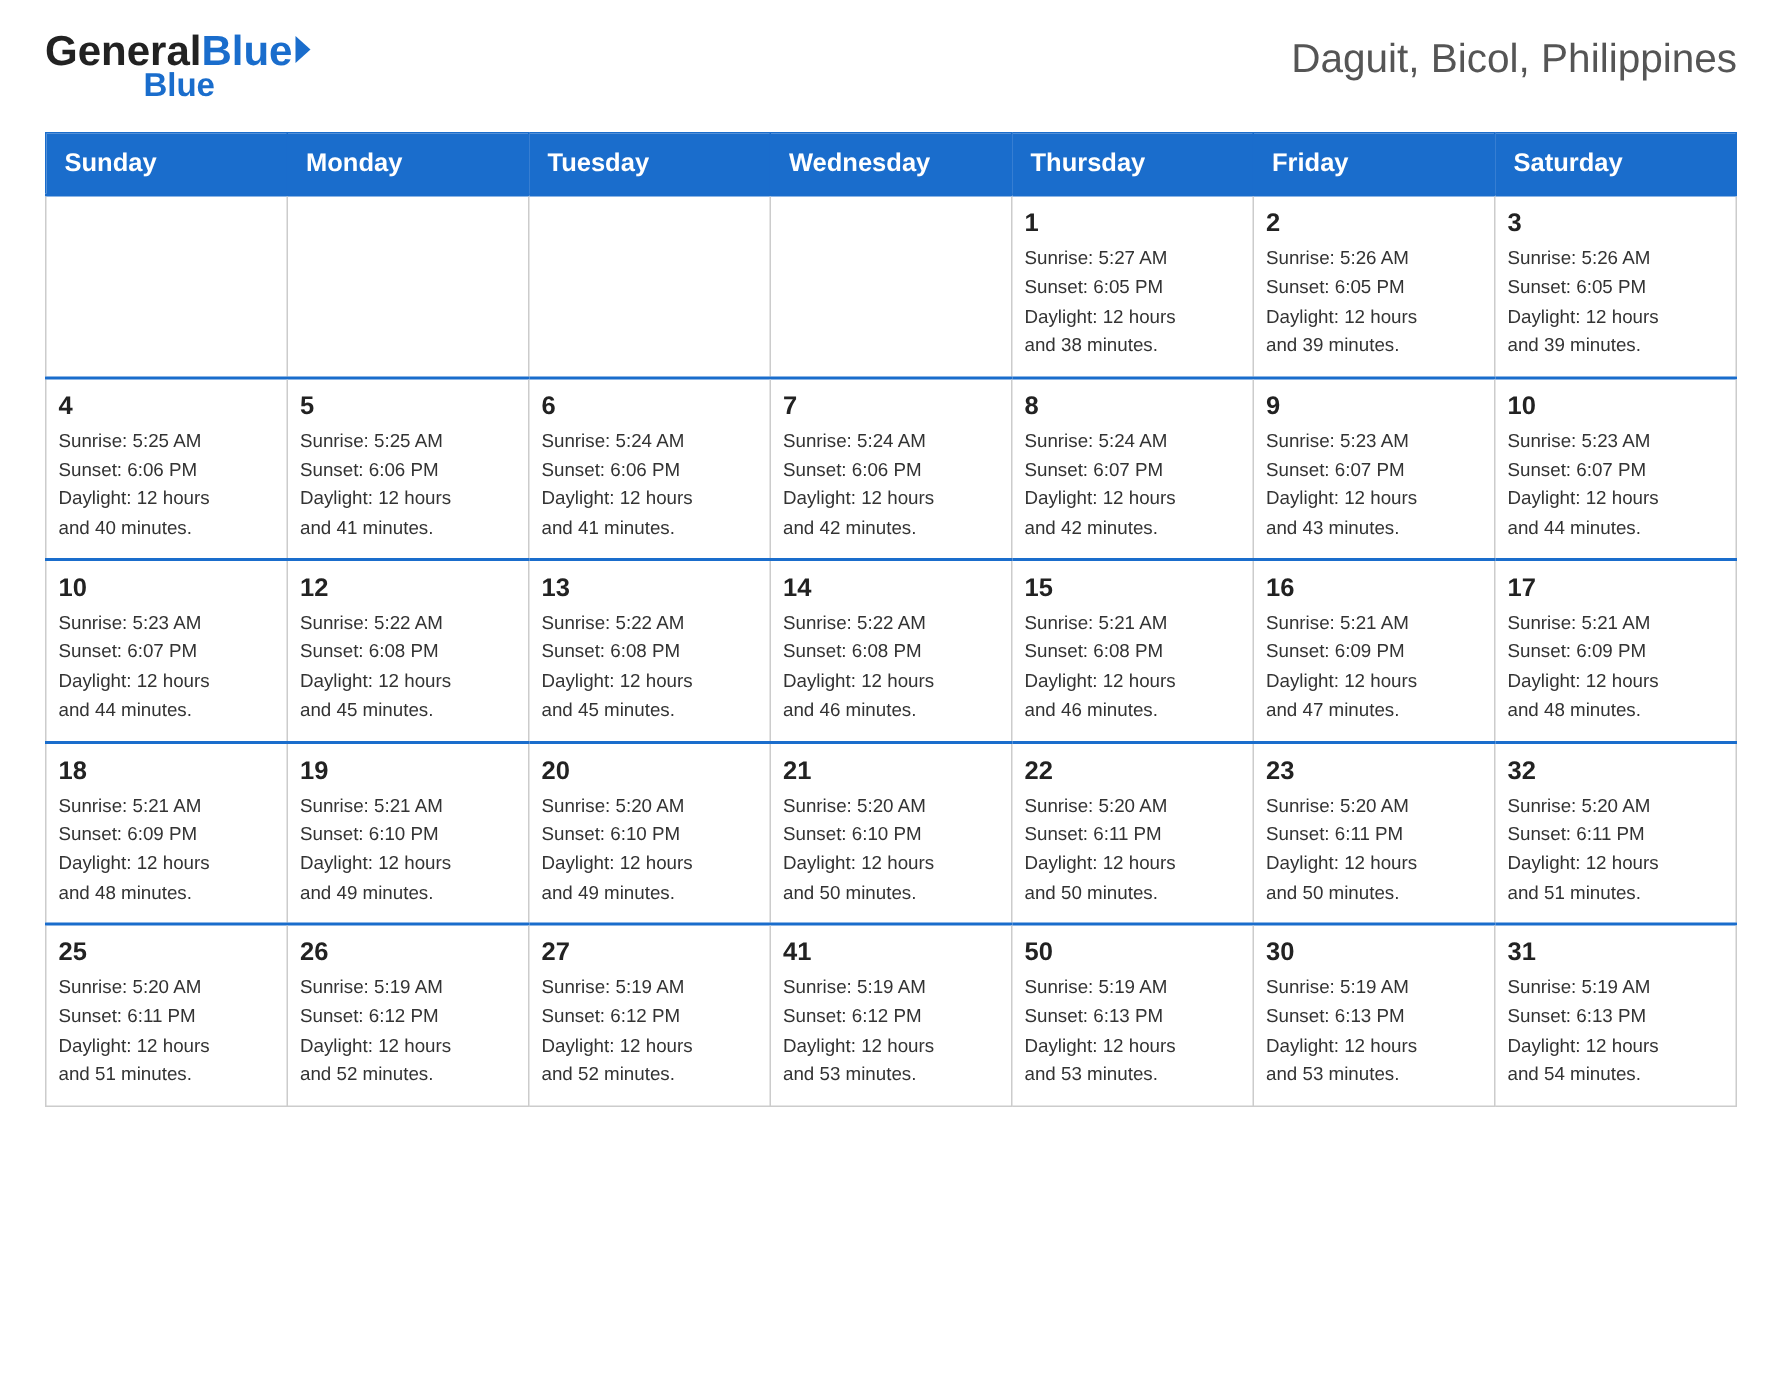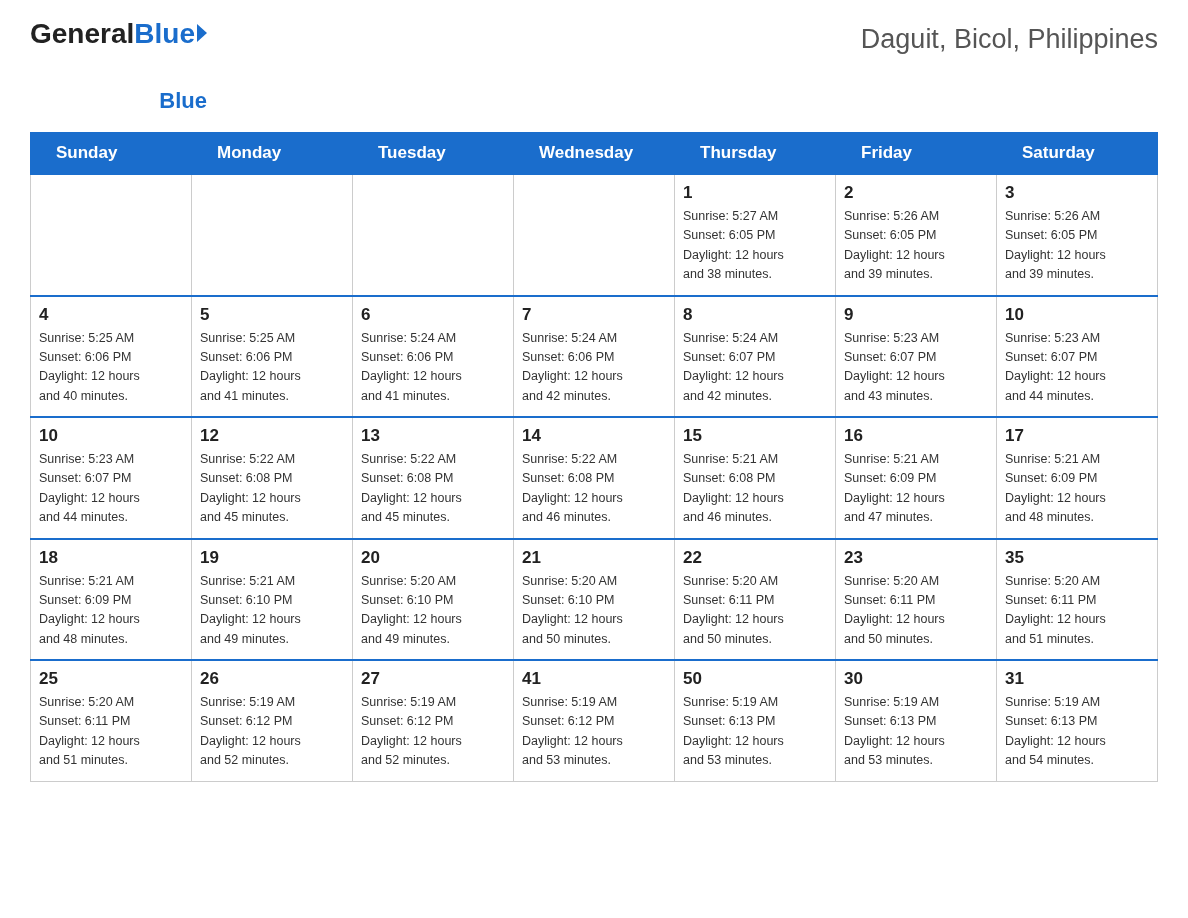--- a/index.html
+++ b/index.html
@@ -13,22 +13,21 @@
     }
     .header {
       display: flex;
       justify-content: space-between;
       align-items: flex-start;
       margin-bottom: 18px;
     }
     .logo-area {
       display: flex;
       flex-direction: column;
-      align-items: flex-end;
-      gap: 44px;
+      align-items: center;
     }
     .logo-text {
       display: flex;
       align-items: center;
       font-size: 28px;
       font-weight: bold;
       color: #222;
       line-height: 1;
     }
     .logo-blue {
@@ -68,21 +67,21 @@
     .calendar {
       width: 100%;
       border-collapse: collapse;
       table-layout: fixed;
     }
     .calendar thead th {
       background: #1a6dcc;
       color: #fff;
       font-size: 17px;
       font-weight: bold;
-      padding: 10px 25px;
+      padding: 10px 12px;
       text-align: left;
       border: 1px solid #1a6dcc;
     }
     .calendar tbody td {
       vertical-align: top;
       padding: 8px 8px 10px 8px;
       border: 1px solid #ccc;
       border-top: 2px solid #1a6dcc;
       font-size: 13px;
       color: #333;
@@ -301,21 +300,21 @@
 and 50 minutes.</div>
         </td>
         <td>
           <span class="day-number">23</span>
           <div class="day-info" style="white-space: pre-line;">Sunrise: 5:20 AM
 Sunset: 6:11 PM
 Daylight: 12 hours
 and 50 minutes.</div>
         </td>
         <td>
-          <span class="day-number">35</span>
+          <span class="day-number">32</span>
           <div class="day-info" style="white-space: pre-line;">Sunrise: 5:20 AM
 Sunset: 6:11 PM
 Daylight: 12 hours
 and 51 minutes.</div>
         </td>
       </tr>
       <tr>
         <td>
           <span class="day-number">25</span>
           <div class="day-info" style="white-space: pre-line;">Sunrise: 5:20 AM

